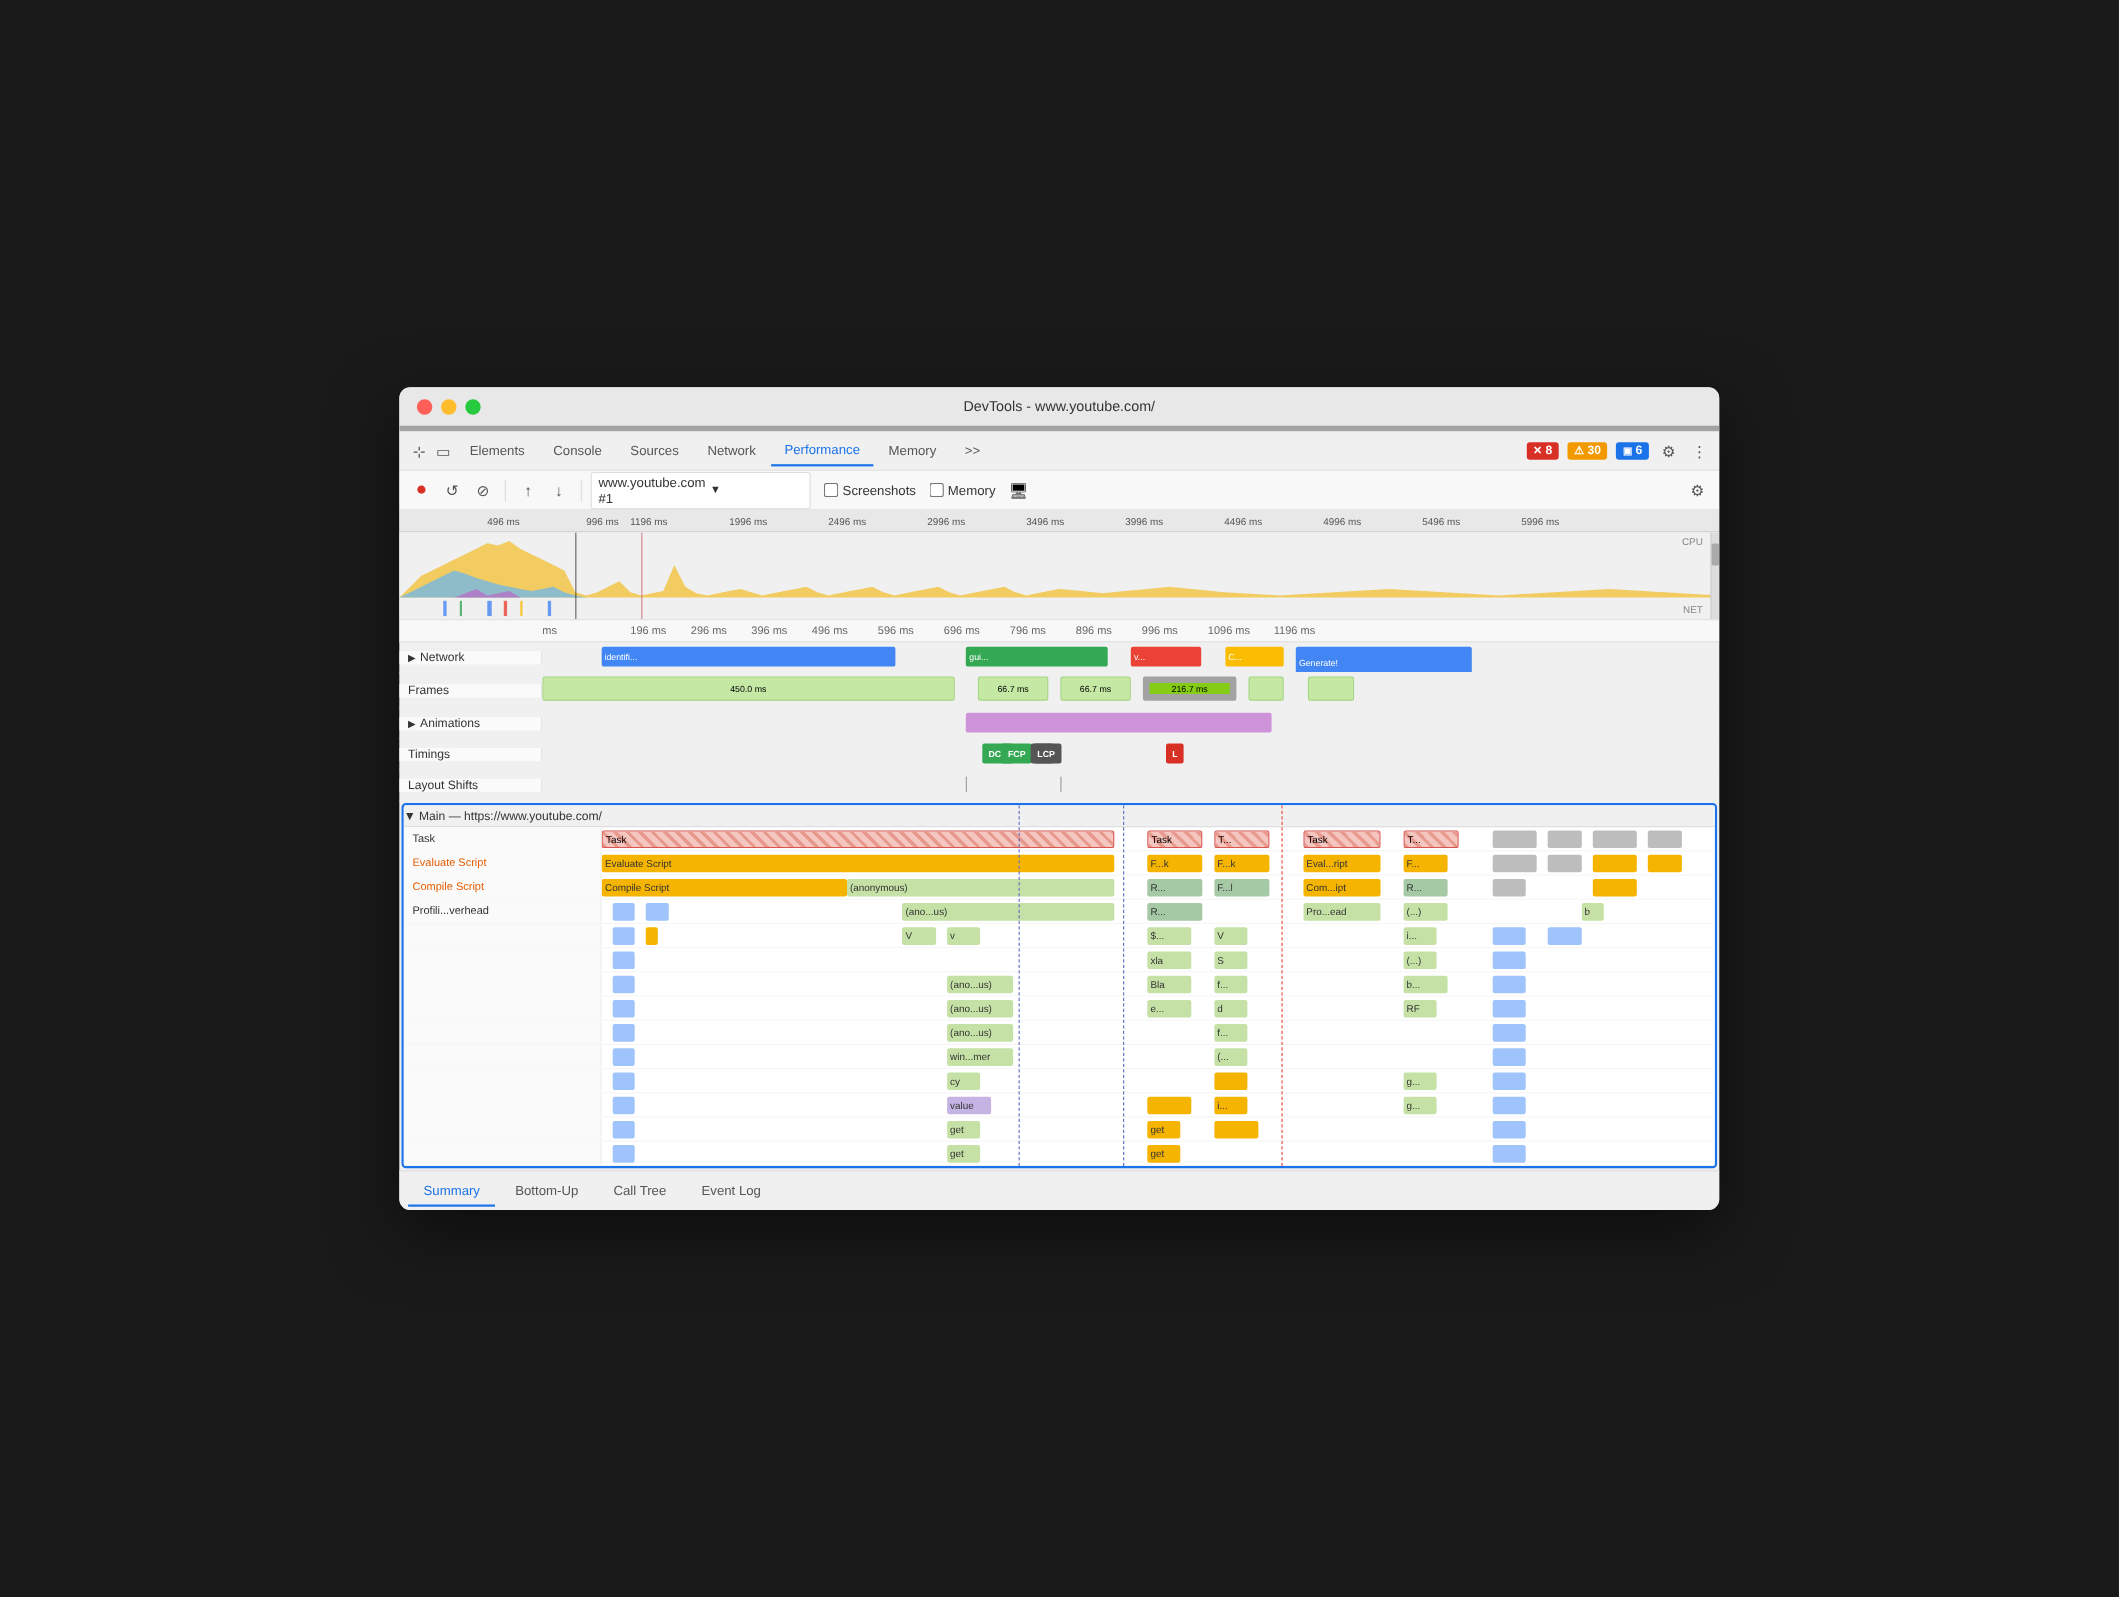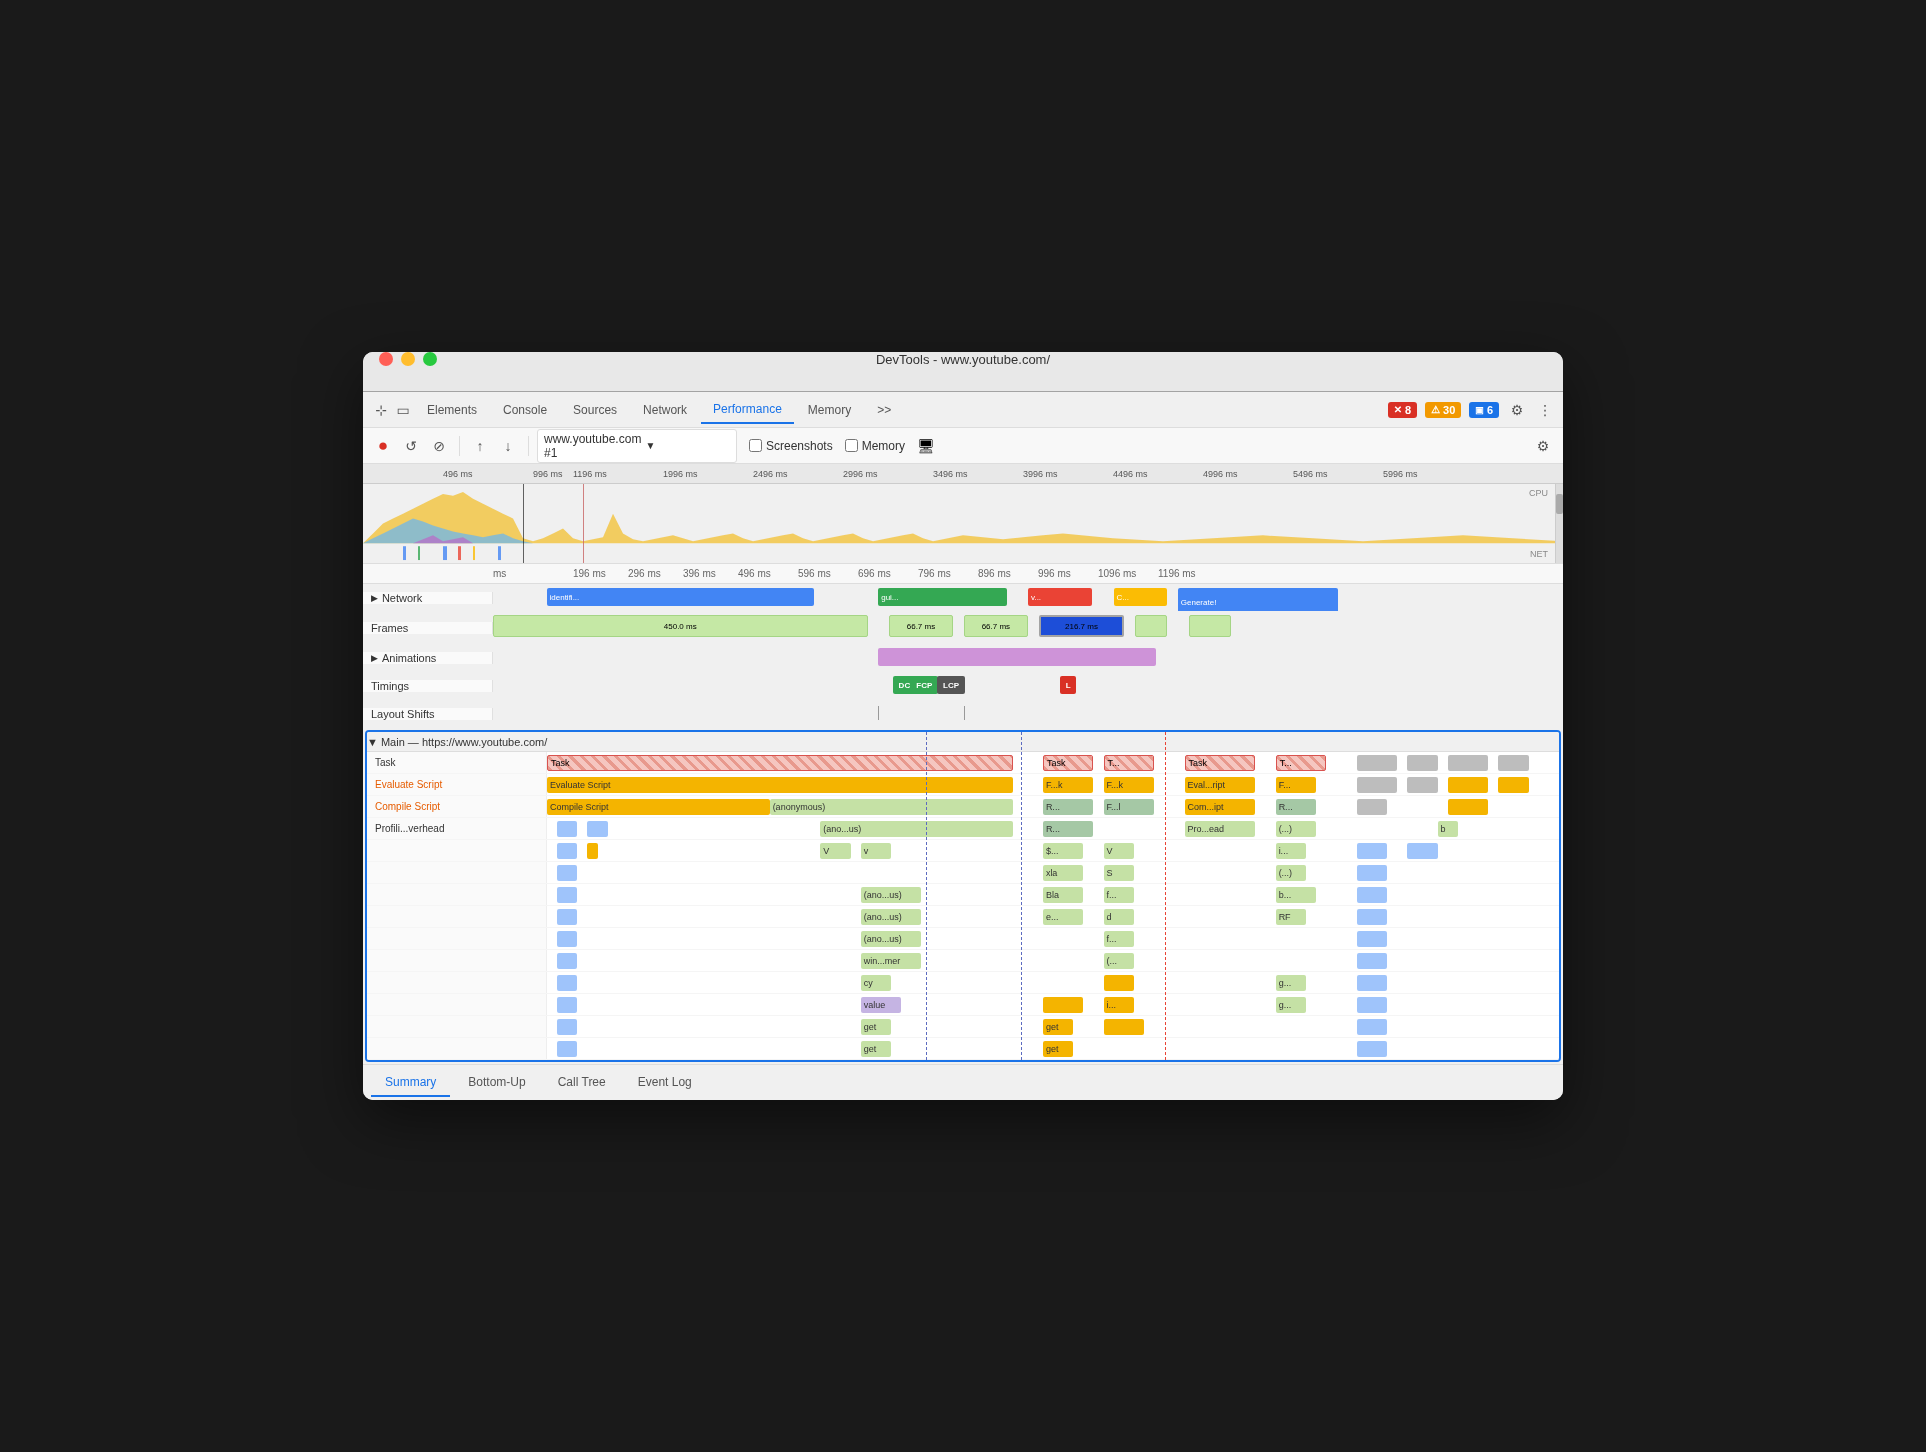--- a/index.html
+++ b/index.html
@@ -16,23 +16,23 @@
       background: #f0f0f0;
       border-radius: 10px;
       box-shadow: 0 20px 60px rgba(0,0,0,0.5);
       overflow: hidden;
     }
     
     .title-bar {
       background: #e8e8e8;
       height: 40px;
       display: flex;
-      align-items: flex-start;
+      align-items: center;
       padding: 0 16px;
-      border-bottom: 1px solid #a3a3a3;
+      border-bottom: 5px solid #a3a3a3;
       position: relative;
     }
     .traffic-lights {
       display: flex;
       gap: 8px;
     }
     .traffic-light {
       width: 14px;
       height: 14px;
       border-radius: 50%;
@@ -437,21 +437,21 @@
   </div>
 
   <div class="track-row tall">
     <div class="track-label">
       <span>Frames</span>
     </div>
     <div class="track-content">
       <div style="position:absolute;left:0%;top:3px;width:35%;height:22px;background:#c5e8a5;border-radius:2px;border:1px solid #a5d585;font-size:8px;display:flex;align-items:center;justify-content:center;">450.0 ms</div>
       <div style="position:absolute;left:37%;top:3px;width:6%;height:22px;background:#c5e8a5;border-radius:2px;border:1px solid #a5d585;font-size:8px;display:flex;align-items:center;justify-content:center;">66.7 ms</div>
       <div style="position:absolute;left:44%;top:3px;width:6%;height:22px;background:#c5e8a5;border-radius:2px;border:1px solid #a5d585;font-size:8px;display:flex;align-items:center;justify-content:center;">66.7 ms</div>
-      <div style="position:absolute;left:51%;top:3px;width:8%;height:22px;background:#1d4ed8;border-radius:2px;border:2px solid #a3a3a3;font-size:8px;display:flex;align-items:center;justify-content:center;">216.7 ms</div>
+      <div style="position:absolute;left:51%;top:3px;width:8%;height:22px;background:#84cc16;border-radius:2px;border:6px solid #a3a3a3;font-size:8px;display:flex;align-items:center;justify-content:center;">216.7 ms</div>
       <div style="position:absolute;left:60%;top:3px;width:3%;height:22px;background:#c5e8a5;border-radius:2px;border:1px solid #a5d585;font-size:8px;"></div>
       <div style="position:absolute;left:65%;top:3px;width:4%;height:22px;background:#c5e8a5;border-radius:2px;border:1px solid #a5d585;font-size:8px;"></div>
     </div>
   </div>
 
   <div class="track-row">
     <div class="track-label">
       <span style="font-size:9px">▶</span>
       <span>Animations</span>
     </div>

